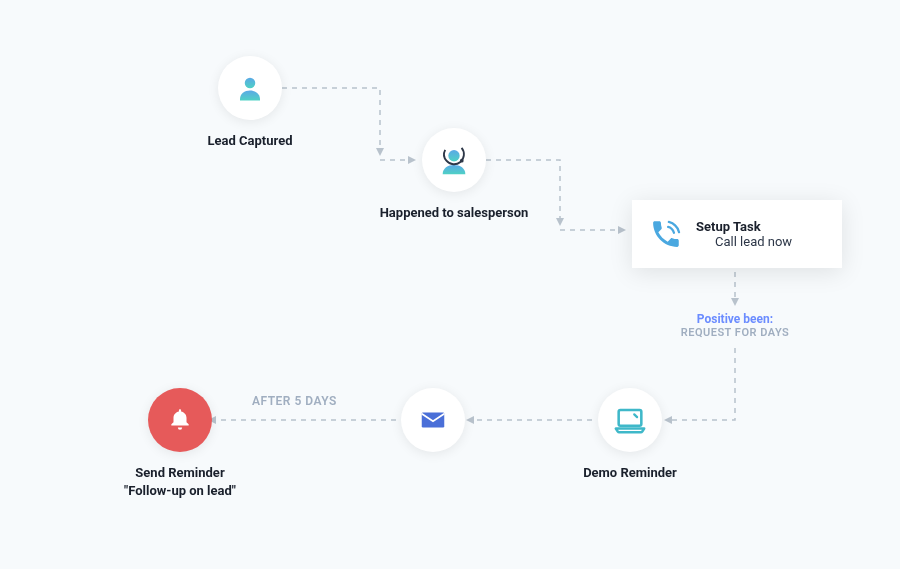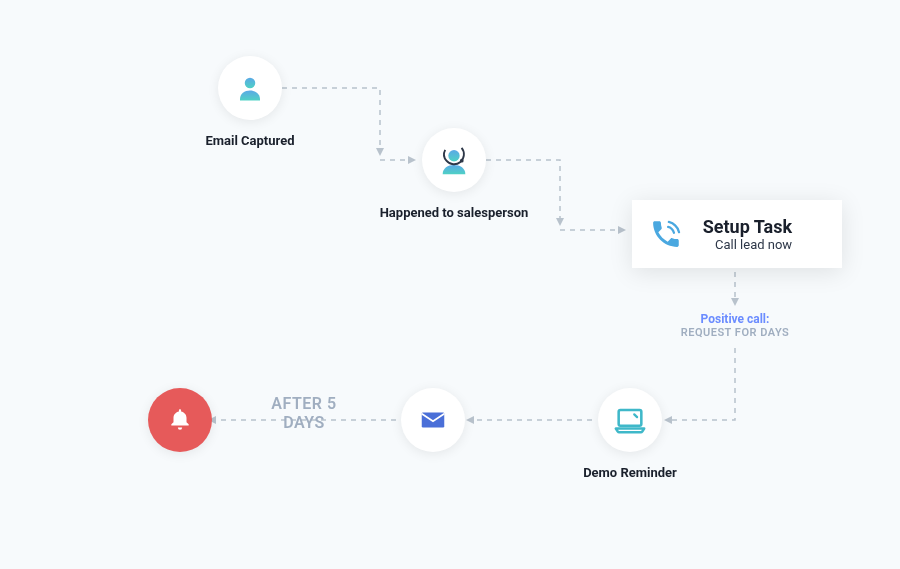--- a/index.html
+++ b/index.html
@@ -44,37 +44,36 @@
   }
   .card-icon {
     width: 36px;
     height: 36px;
     display: flex;
     align-items: center;
     justify-content: center;
     flex-shrink: 0;
   }
   .card-text .title {
-    font-size: 18px;
+    font-size: 13px;
     font-weight: 700;
     color: #1a202c;
-    text-align: right;
   }
   .card-text .sub {
     font-size: 13px;
     color: #2d3748;
     margin-left: 19px;
   }
   .edge-label {
     position: absolute;
-    font-size: 16px;
+    font-size: 12px;
     letter-spacing: 0.5px;
     color: #a0aec0;
     font-weight: 600;
-    text-align: center;
+    text-align: left;
   }
   .status-label {
     position: absolute;
     text-align: center;
   }
   .status-label .line1 {
     font-size: 12px;
     font-weight: 700;
     color: #6b8cff;
   }
@@ -135,21 +134,21 @@
       <defs>
         <linearGradient id="pg" x1="0" y1="0" x2="0" y2="1">
           <stop offset="0%" stop-color="#5aa9e6"></stop>
           <stop offset="100%" stop-color="#4fd1c5"></stop>
         </linearGradient>
       </defs>
       <circle cx="12" cy="8" r="4.2" fill="url(#pg)"></circle>
       <path d="M4 21c0-4.4 3.6-7 8-7s8 2.6 8 7v1H4z" fill="url(#pg)"></path>
     </svg>
   </div>
-  <div class="node-label">Email Captured</div>
+  <div class="node-label">Lead Captured</div>
 </div>
 
 <div class="node" style="left:370px; top:128px; width:168px;">
   <div class="circle">
     <svg width="34" height="34" viewBox="0 0 24 24">
       <defs>
         <linearGradient id="pg2" x1="0" y1="0" x2="0" y2="1">
           <stop offset="0%" stop-color="#5aa9e6"></stop>
           <stop offset="100%" stop-color="#4fd1c5"></stop>
         </linearGradient>
@@ -171,21 +170,21 @@
       <path fill="none" stroke="#4aa8e0" stroke-width="1.6" stroke-linecap="round" d="M13.5 7c1 .2 1.9.8 2.6 1.5.7.7 1.2 1.6 1.5 2.6"></path>
     </svg>
   </div>
   <div class="card-text">
     <div class="title">Setup Task</div>
     <div class="sub">Call lead now</div>
   </div>
 </div>
 
 <div class="status-label" style="left:660px; top:312px; width:150px;">
-  <div class="line1">Positive call:</div>
+  <div class="line1">Positive been:</div>
   <div class="line2">REQUEST FOR DAYS</div>
 </div>
 
 <div class="node" style="left:560px; top:388px; width:140px;">
   <div class="circle">
     <svg width="34" height="34" viewBox="0 0 24 24">
       <rect x="4" y="5" width="16" height="11" rx="1.2" fill="none" stroke="#3fb8c9" stroke-width="1.8"></rect>
       <path d="M2 18h20l-1.4 2.2c-.2.3-.5.5-.9.5H4.3c-.4 0-.7-.2-.9-.5L2 18z" fill="none" stroke="#3fb8c9" stroke-width="1.8" stroke-linejoin="round"></path>
       <path d="M15 8l2 2" stroke="#3fb8c9" stroke-width="1.6" stroke-linecap="round"></path>
     </svg>
@@ -202,15 +201,17 @@
   </div>
 </div>
 
 <div class="node" style="left:100px; top:388px; width:160px;">
   <div class="circle" style="background:#e65a5a;">
     <svg width="26" height="26" viewBox="0 0 24 24">
       <path fill="#fff" d="M12 2c-.6 0-1 .4-1 1v1.1C8.2 4.6 6 7 6 10v4l-2 2v1h16v-1l-2-2v-4c0-3-2.2-5.4-5-5.9V3c0-.6-.4-1-1-1z"></path>
       <path fill="#fff" d="M10 19a2 2 0 0 0 4 0h-4z"></path>
     </svg>
   </div>
+  <div class="node-label">Send Reminder
+"Follow-up on lead"</div>
 </div>
 
 <div class="edge-label" style="left:252px; top:394px; width:104px;">AFTER 5 DAYS</div>
 
 </body></html>

